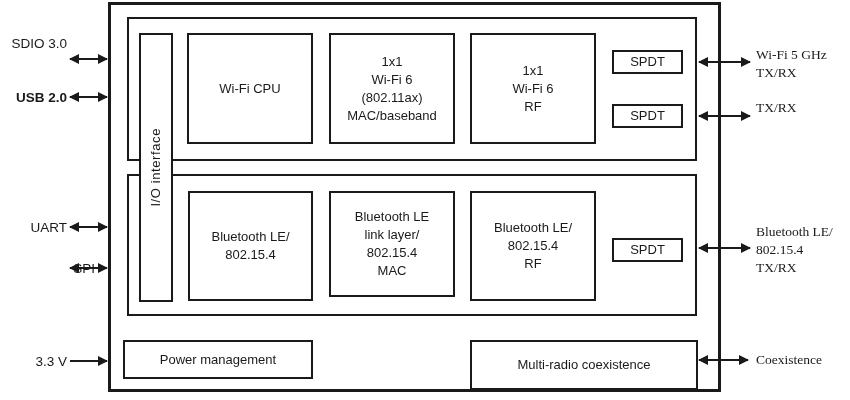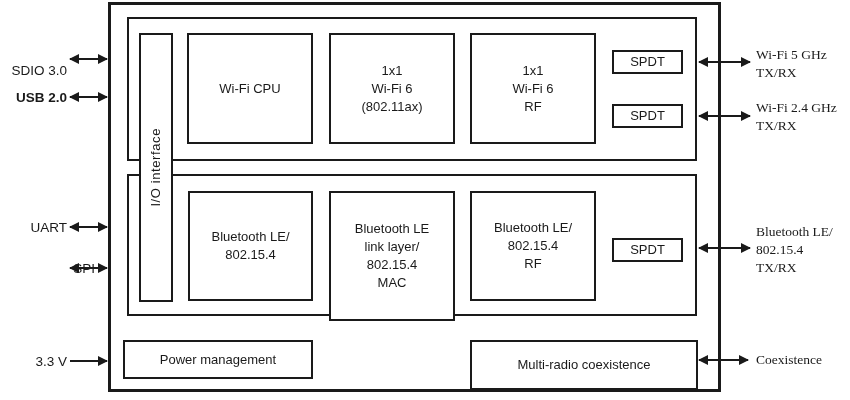--- a/index.html
+++ b/index.html
@@ -15,39 +15,39 @@
   .sec-top{left:127px;top:17px;width:570px;height:144px;z-index:2;}
   .sec-bot{left:127px;top:174px;width:570px;height:142px;z-index:2;}
   .io     {left:139px;top:33px;width:34px;height:269px;z-index:4;}
   .vtext  {writing-mode:vertical-rl;transform:rotate(180deg);font-size:13px;letter-spacing:.6px;white-space:nowrap;}
   .b-wifi-cpu{left:187px;top:33px;width:126px;height:111px;z-index:3;}
   .b-wifi-mac{left:329px;top:33px;width:126px;height:111px;z-index:3;}
   .b-wifi-rf {left:470px;top:33px;width:126px;height:111px;z-index:3;}
   .b-spdt1{left:612px;top:50px;width:71px;height:24px;z-index:3;}
   .b-spdt2{left:612px;top:104px;width:71px;height:24px;z-index:3;}
   .b-bt-cpu{left:188px;top:191px;width:125px;height:110px;z-index:3;}
-  .b-bt-mac{left:329px;top:191px;width:126px;height:130px;z-index:3;}
+  .b-bt-mac{left:329px;top:191px;width:126px;height:106px;z-index:3;}
   .b-bt-rf {left:470px;top:191px;width:126px;height:110px;z-index:3;}
   .b-spdt3{left:612px;top:238px;width:71px;height:24px;z-index:3;}
   .b-power{left:123px;top:340px;width:190px;height:39px;z-index:3;}
   .b-coex {left:470px;top:340px;width:228px;height:50px;z-index:3;}
   
   .arrow{position:absolute;height:2px;background:#1a1a1a;z-index:6;}
   .arrow::after{content:'';position:absolute;right:-1px;top:-4px;width:0;height:0;
     border-top:5px solid transparent;border-bottom:5px solid transparent;border-left:10px solid #1a1a1a;}
   .arrow.double::before{content:'';position:absolute;left:-1px;top:-4px;width:0;height:0;
     border-top:5px solid transparent;border-bottom:5px solid transparent;border-right:10px solid #1a1a1a;}
   .a-left {left:70px;width:37px;}
   .a-right{left:699px;width:51px;}
   .a-sdio{top:58px;} .a-usb{top:96px;} .a-uart{top:226px;} .a-spi{top:267px;} .a-v33{top:360px;}
   .a-wifi5{top:61px;} .a-wifi24{top:115px;} .a-bt{top:247px;} .a-coexl{top:359px;width:49px;}
   
   .plabel-l{position:absolute;left:0;width:67px;text-align:right;font-size:13.5px;
             transform:translateY(-50%);white-space:nowrap;z-index:5;}
-  .l-sdio{top:70px;} .l-usb{top:97px;font-weight:bold;} .l-uart{top:227px;} .l-spi{top:268px;margin-left:28px;} .l-v33{top:361px;}
+  .l-sdio{top:43px;} .l-usb{top:97px;font-weight:bold;} .l-uart{top:227px;} .l-spi{top:268px;margin-left:28px;} .l-v33{top:361px;}
   .plabel-r{position:absolute;left:756px;text-align:left;font-size:13.5px;line-height:17.5px;
             white-space:nowrap;z-index:5;font-family:Liberation Serif, serif;}
   .r-wifi5{top:46px;} .r-wifi24{top:99px;} .r-bt{top:223px;line-height:18px;} .r-coex{top:351px;}
 </style>
 </head>
 <body>
 
 <div class="canvas">
 
   <div class="box chip"></div>
@@ -60,20 +60,21 @@
 
   <div class="box blk b-wifi-cpu">
     <div>Wi-Fi CPU</div>
   </div>
 
   <div class="box blk b-wifi-mac">
     <div>
       <div>1x1</div>
       <div>Wi-Fi 6</div>
       <div>(802.11ax)</div>
+      <div>MAC/baseband</div>
     </div>
   </div>
 
   <div class="box blk b-wifi-rf">
     <div>
       <div>1x1</div>
       <div>Wi-Fi 6</div>
       <div>RF</div>
     </div>
   </div>
@@ -135,21 +136,20 @@
   <div class="arrow double a-right a-wifi5"></div>
   <div class="arrow double a-right a-wifi24"></div>
   <div class="arrow double a-right a-bt"></div>
   <div class="arrow double a-right a-coexl"></div>
 
   <div class="plabel-r r-wifi5">
     <div>Wi-Fi 5 GHz</div>
     <div>TX/RX</div>
   </div>
   <div class="plabel-r r-wifi24">
-    <div>Wi-Fi 2.4 GHz</div>
     <div>TX/RX</div>
   </div>
   <div class="plabel-r r-bt">
     <div>Bluetooth LE/</div>
     <div>802.15.4</div>
     <div>TX/RX</div>
   </div>
   <div class="plabel-r r-coex">
     <div>Coexistence</div>
   </div>

